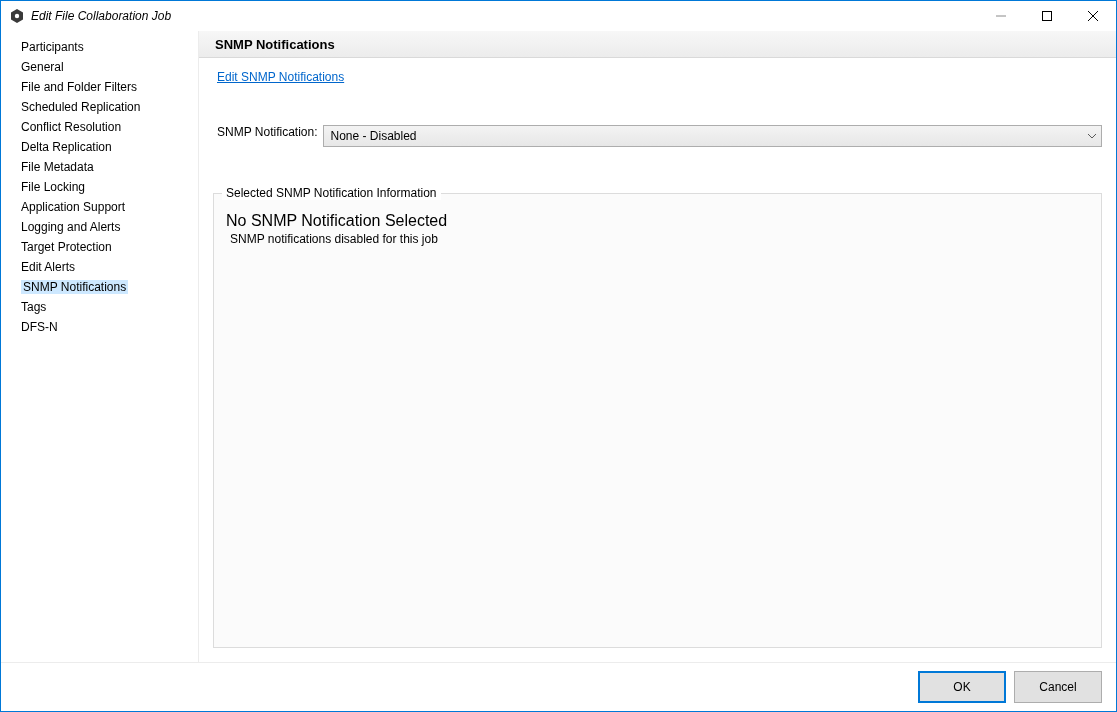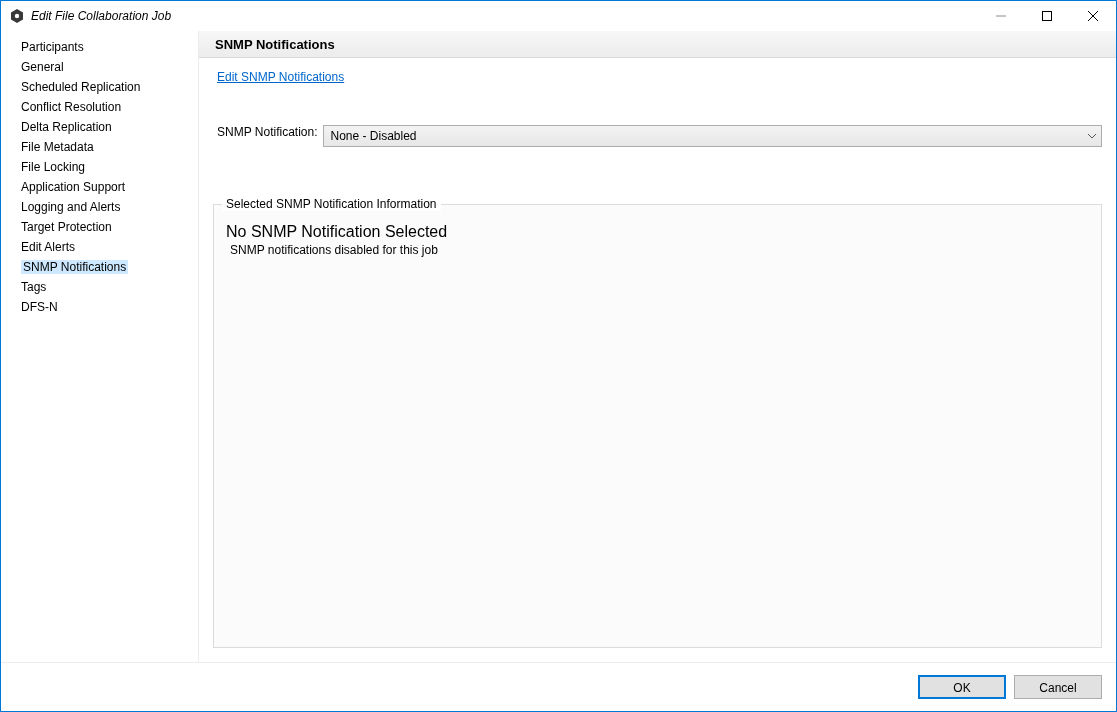--- a/index.html
+++ b/index.html
@@ -148,21 +148,21 @@
     display: flex;
     align-items: center;
     justify-content: center;
   }
   
   .groupbox {
     flex: 1 1 auto;
     border: 1px solid #dcdcdc;
     background: #fbfbfb;
     position: relative;
-    margin: 12px 0 0 0;
+    margin: 1px 0 0 0;
     box-sizing: border-box;
     padding: 18px 12px 12px 12px;
   }
   .groupbox .legend {
     position: absolute;
     top: -8px;
     left: 8px;
     background: #fff;
     padding: 0 4px;
     font-size: 12px;
@@ -183,21 +183,21 @@
     flex: 0 0 auto;
     display: flex;
     align-items: center;
     justify-content: flex-end;
     padding-right: 14px;
     gap: 8px;
     background: #fff;
   }
   .dlg-btn {
     width: 88px;
-    height: 24px;
+    height: 32px;
     font-size: 12px;
     font-family: inherit;
     border: 1px solid #adadad;
     background: #e1e1e1;
     cursor: pointer;
     text-align: center;
     line-height: 22px;
     box-sizing: border-box;
   }
   .dlg-btn.primary {
@@ -237,20 +237,21 @@
       </button>
     </div>
   </div>
 
   <div class="body">
 
     <div class="sidebar" id="sidebar">
 
     <div class="sidebar-item"><span>Participants</span></div>
         <div class="sidebar-item"><span>General</span></div>
+        <div class="sidebar-item"><span>File and Folder Filters</span></div>
         <div class="sidebar-item"><span>Scheduled Replication</span></div>
         <div class="sidebar-item"><span>Conflict Resolution</span></div>
         <div class="sidebar-item"><span>Delta Replication</span></div>
         <div class="sidebar-item"><span>File Metadata</span></div>
         <div class="sidebar-item"><span>File Locking</span></div>
         <div class="sidebar-item"><span>Application Support</span></div>
         <div class="sidebar-item"><span>Logging and Alerts</span></div>
         <div class="sidebar-item"><span>Target Protection</span></div>
         <div class="sidebar-item"><span>Edit Alerts</span></div>
         <div class="sidebar-item selected"><span>SNMP Notifications</span></div>

